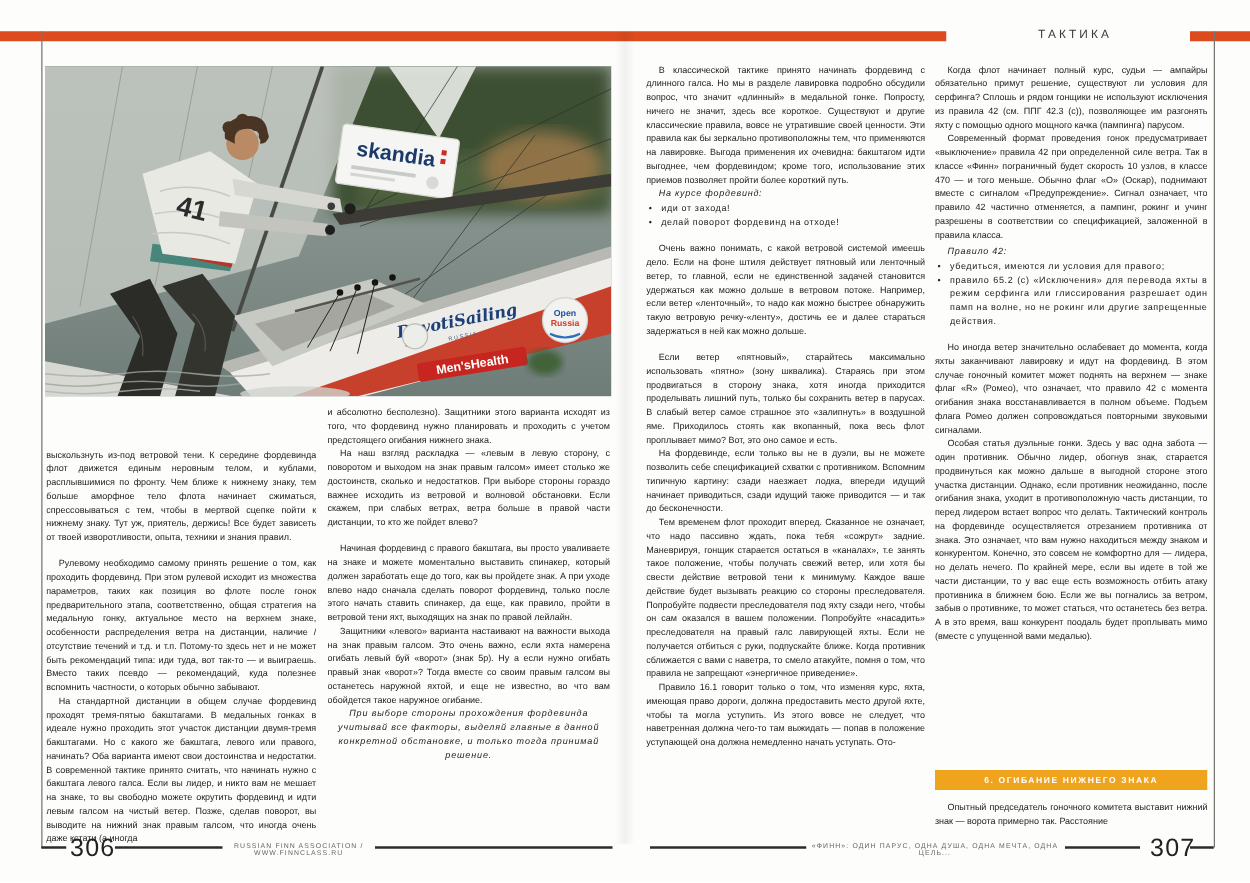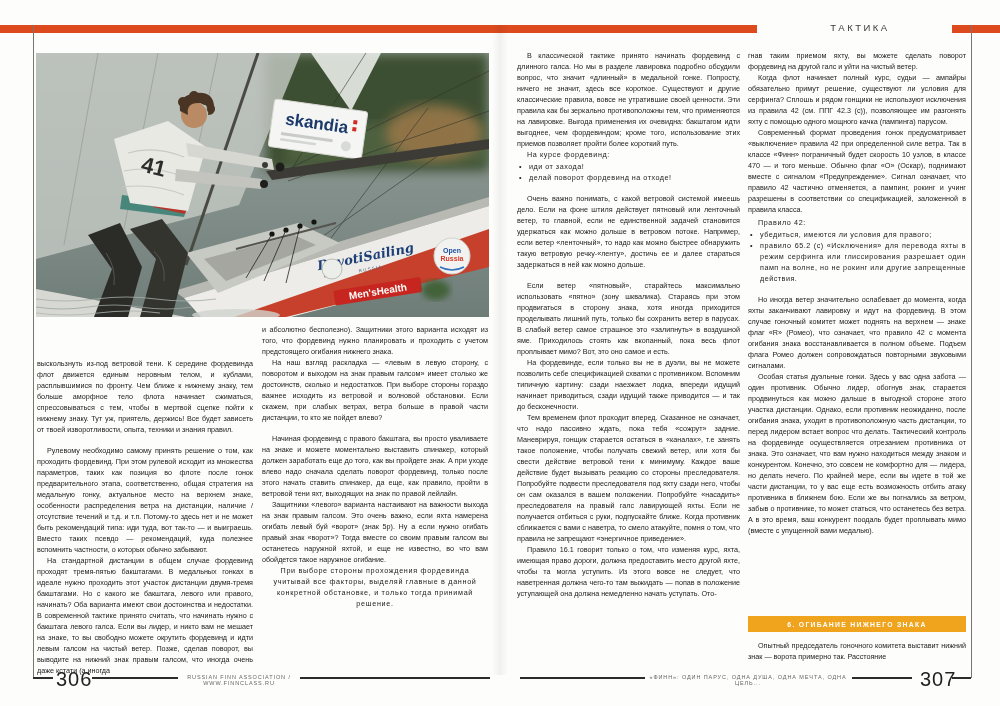--- a/index.html
+++ b/index.html
@@ -30,26 +30,26 @@
   }
   .col p { margin:0; text-indent:10px; }
   .col p.noind { text-indent:0; }
   .col p.gap { margin-top:10px; }
   .lcol1 { left:37px;  top:324px; width:216px; height:346px;margin-top:34px; }
   .lcol2 { left:262px; top:324px; width:226px; height:346px; }
   .rcol1 { left:517px; top:50px;  width:223px; height:622px; }
   .rcol2 { left:748px; top:50px;  width:218px; height:622px; }
   .rcol2-flow { height:566px; overflow:hidden; }
 
-  .kicker { letter-spacing:0.6px; margin-top:10px; }
+  .kicker { letter-spacing:0.6px; margin-top:10px;font-style:italic; }
   .bullets { margin:1px 0 0 0; padding:0; list-style:none; }
   .bullets li { position:relative; padding-left:12px; letter-spacing:0.5px; text-align:justify; }
   .bullets li .dot { position:absolute; left:2px; }
   .quote {
-    text-align:center; letter-spacing:0.7px;
+    text-align:center; font-style:italic; letter-spacing:0.7px;
     margin-top:11px; text-indent:0 !important; padding:0 4px;
   }
   .section-head {
     background:#f0a41d; color:#ffffff; font-weight:bold; font-size:6.8px;
     letter-spacing:1.3px; text-align:center; padding:3px 0 2px 0; margin:0 0 8px 0;
   }
 
   .hline { position:absolute; height:2px; background:#2c2c2c; top:677px; }
   .pagenum { position:absolute; top:668px; font-size:20px; letter-spacing:1px; color:#222; }
   .foot-small {
@@ -204,21 +204,20 @@
       <li><span class="dot">•</span><span>делай поворот фордевинд на отходе!</span></li>
     </ul>
     <p class="gap">Очень важно понимать, с какой ветровой системой имеешь дело. Если на фоне штиля действует пятновый или ленточный ветер, то главной, если не единственной задачей становится удержаться как можно дольше в ветровом потоке. Например, если ветер «ленточный», то надо как можно быстрее обнаружить такую ветровую речку-«ленту», достичь ее и далее стараться задержаться в ней как можно дольше.</p>
     <p class="gap">Если ветер «пятновый», старайтесь максимально использовать «пятно» (зону шквалика). Стараясь при этом продвигаться в сторону знака, хотя иногда приходится проделывать лишний путь, только бы сохранить ветер в парусах. В слабый ветер самое страшное это «залипнуть» в воздушной яме. Приходилось стоять как вкопанный, пока весь флот проплывает мимо? Вот, это оно самое и есть.</p>
     <p>На фордевинде, если только вы не в дуэли, вы не можете позволить себе спецификацией схватки с противником. Вспомним типичную картину: сзади наезжает лодка, впереди идущий начинает приводиться, сзади идущий также приводится — и так до бесконечности.</p>
     <p>Тем временем флот проходит вперед. Сказанное не означает, что надо пассивно ждать, пока тебя «сожрут» задние. Маневрируя, гонщик старается остаться в «каналах», т.е занять такое положение, чтобы получать свежий ветер, или хотя бы свести действие ветровой тени к минимуму. Каждое ваше действие будет вызывать реакцию со стороны преследователя. Попробуйте подвести преследователя под яхту сзади него, чтобы он сам оказался в вашем положении. Попробуйте «насадить» преследователя на правый галс лавирующей яхты. Если не получается отбиться с руки, подпускайте ближе. Когда противник сближается с вами с наветра, то смело атакуйте, помня о том, что правила не запрещают «энергичное приведение».</p>
     <p>Правило 16.1 говорит только о том, что изменяя курс, яхта, имеющая право дороги, должна предоставить место другой яхте, чтобы та могла уступить. Из этого вовсе не следует, что наветренная должна чего-то там выжидать — попав в положение уступающей она должна немедленно начать уступать. Ото-</p>
   </div>
   <div class="col rcol2">
     <div class="rcol2-flow">
-      <p class="noind">гнав таким приемом яхту, вы можете сделать поворот фордевинд на другой галс и уйти на чистый ветер.</p>
       <p>Когда флот начинает полный курс, судьи — ампайры обязательно примут решение, существуют ли условия для серфинга? Сплошь и рядом гонщики не используют исключения из правила 42 (см. ППГ 42.3 (с)), позволяющее им разгонять яхту с помощью одного мощного качка (пампинга) парусом.</p>
       <p>Современный формат проведения гонок предусматривает «выключение» правила 42 при определенной силе ветра. Так в классе «Финн» пограничный будет скорость 10 узлов, в классе 470 — и того меньше. Обычно флаг «О» (Оскар), поднимают вместе с сигналом «Предупреждение». Сигнал означает, что правило 42 частично отменяется, а пампинг, рокинг и учинг разрешены в соответствии со спецификацией, заложенной в правила класса.</p>
       <p class="kicker" style="margin-top:2px">Правило 42:</p>
       <ul class="bullets">
         <li><span class="dot">•</span><span>убедиться, имеются ли условия для правого;</span></li>
         <li><span class="dot">•</span><span>правило 65.2 (с) «Исключения» для перевода яхты в режим серфинга или глиссирования разрешает один памп на волне, но не рокинг или другие запрещенные действия.</span></li>
       </ul>
       <p class="gap">Но иногда ветер значительно ослабевает до момента, когда яхты заканчивают лавировку и идут на фордевинд. В этом случае гоночный комитет может поднять на верхнем — знаке флаг «R» (Ромео), что означает, что правило 42 с момента огибания знака восстанавливается в полном объеме. Подъем флага Ромео должен сопровождаться повторными звуковыми сигналами.</p>
       <p>Особая статья дуэльные гонки. Здесь у вас одна забота — один противник. Обычно лидер, обогнув знак, старается продвинуться как можно дальше в выгодной стороне этого участка дистанции. Однако, если противник неожиданно, после огибания знака, уходит в противоположную часть дистанции, то перед лидером встает вопрос что делать. Тактический контроль на фордевинде осуществляется отрезанием противника от знака. Это означает, что вам нужно находиться между знаком и конкурентом. Конечно, это совсем не комфортно для — лидера, но делать нечего. По крайней мере, если вы идете в той же части дистанции, то у вас еще есть возможность отбить атаку противника в ближнем бою. Если же вы погнались за ветром, забыв о противнике, то может статься, что останетесь без ветра. А в это время, ваш конкурент поодаль будет проплывать мимо (вместе с упущенной вами медалью).</p>
     </div>

